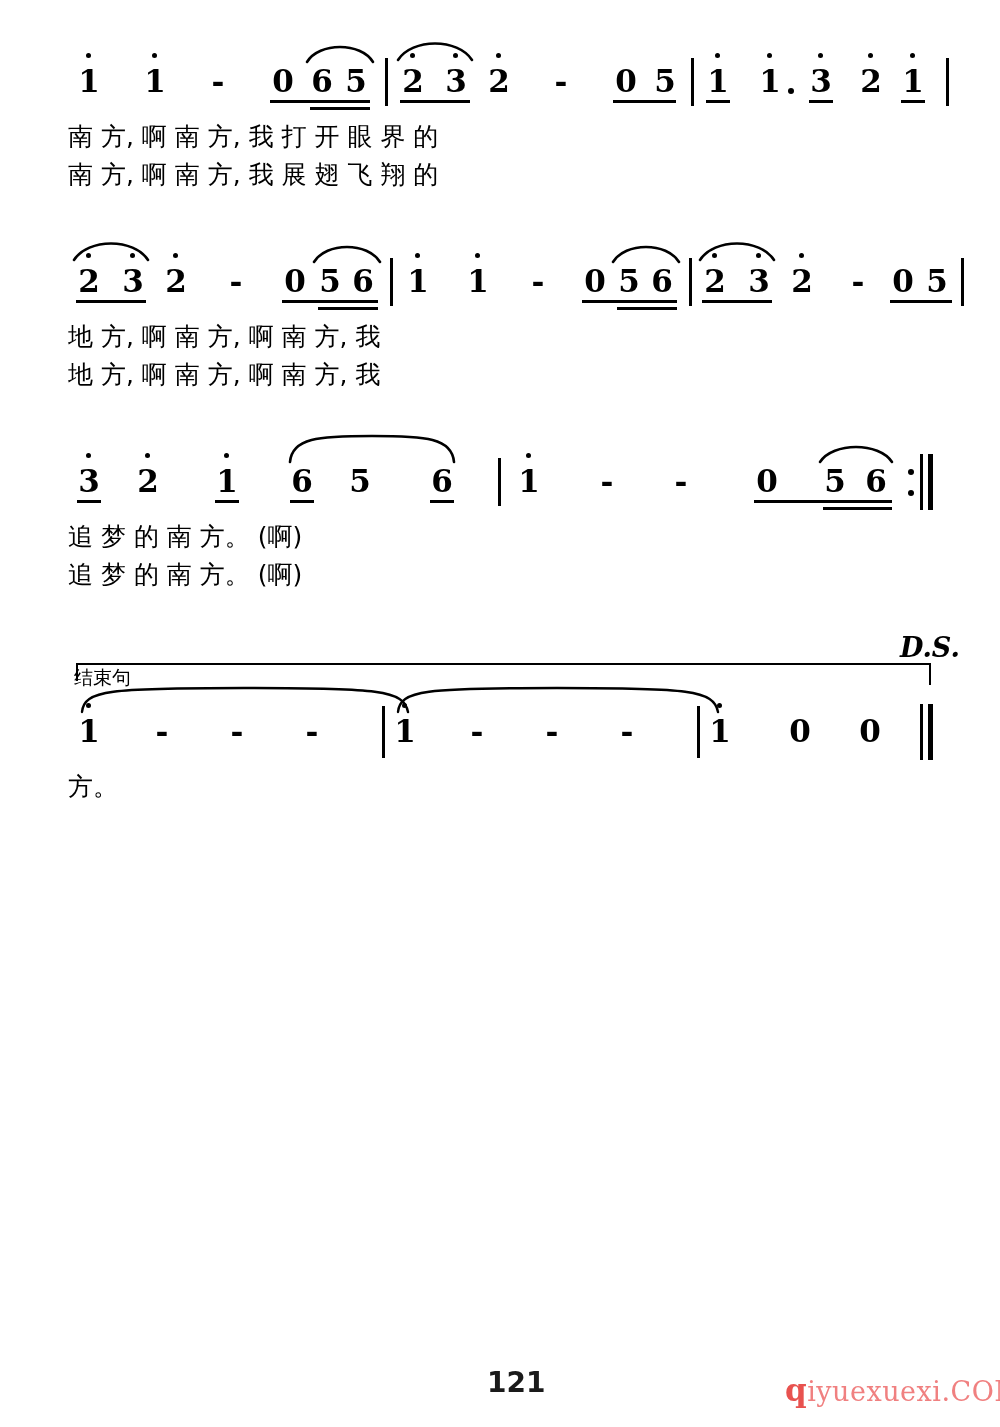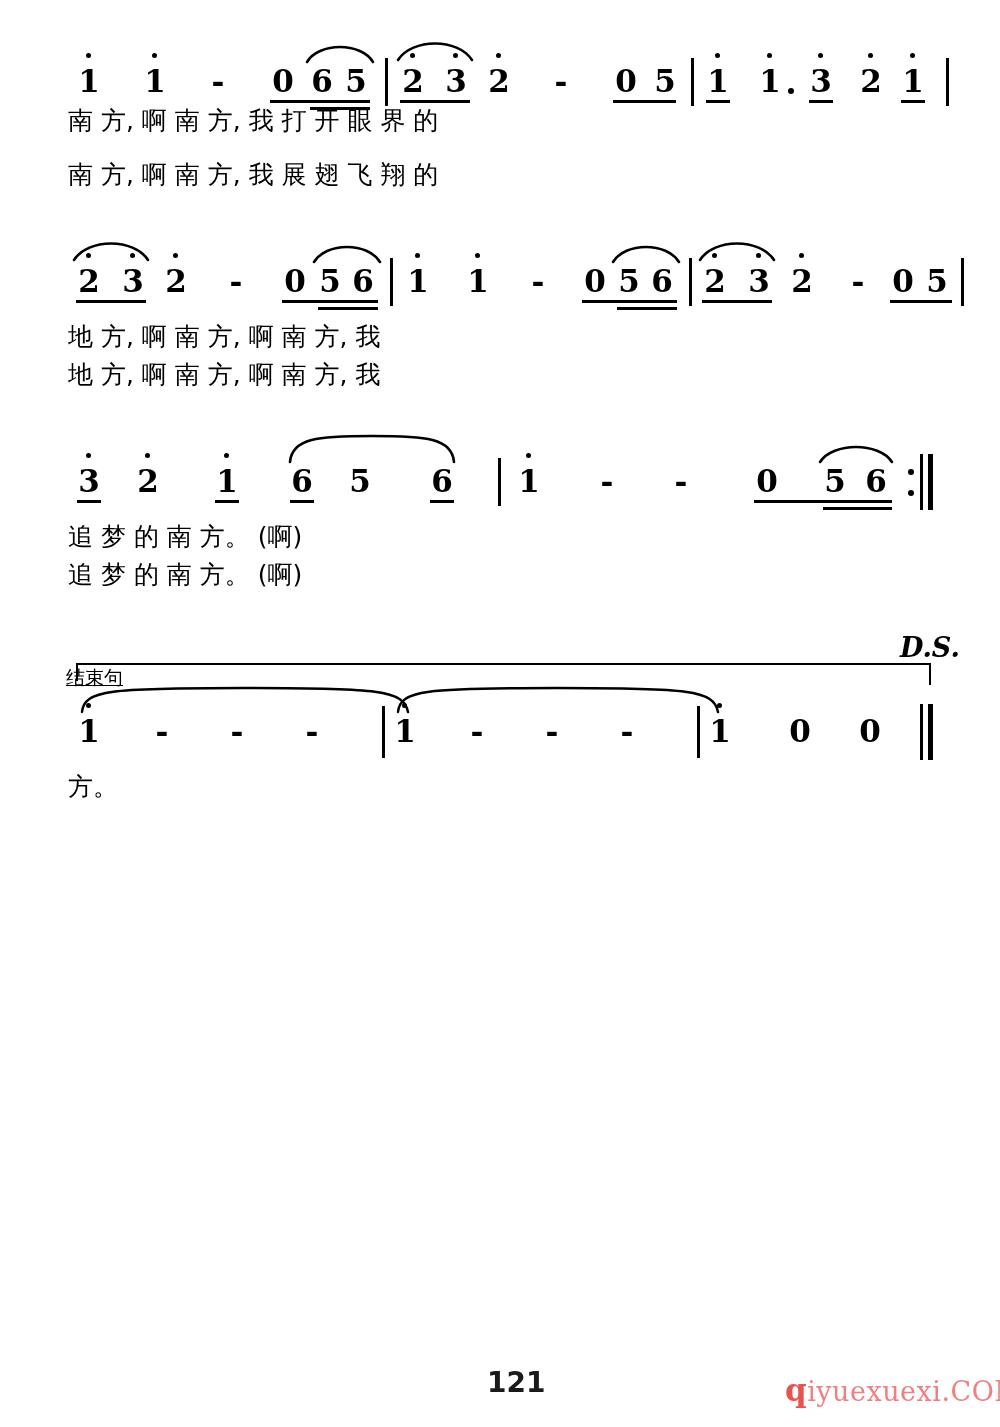--- a/index.html
+++ b/index.html
@@ -193,21 +193,21 @@
       </div>
 
       <div class="note" style="left:898px;top:14px;">
         <span class="num"><span class="odot"></span><span>1</span></span>
       </div>
       <div class="beam" style="left:901px;top:50px;width:24px;"></div>
 
       <div class="barline" style="left:946px;top:8px;height:48px;"></div>
     </div>
 
-    <div class="lyric" style="left:68px;top:56px;">南 方,   啊 南 方,   我 打 开 眼 界 的</div>
+    <div class="lyric" style="left:68px;top:72px;">南 方,   啊 南 方,   我 打 开 眼 界 的</div>
     <div class="lyric" style="left:68px;top:110px;">南 方,   啊 南 方,   我 展 翅 飞 翔 的</div>
   </div>
 
   <div class="system" style="top:250px;">
     <div class="noterow">
 
       <div class="note" style="left:74px;top:14px;">
         <span class="num"><span class="odot"></span><span>2</span></span>
       </div>
       <div class="note" style="left:118px;top:14px;">
@@ -350,21 +350,21 @@
     <div class="lyric" style="left:68px;top:110px;">追 梦 的 南   方。      (啊)</div>
   </div>
 
   <div class="ds" style="left:900px;top:632px;">D.S.</div>
 
   <div class="endbracket" style="left:76px;top:663px;width:855px;">
     <div class="hline" style="width:855px;"></div>
     <div class="vleft"></div>
     <div class="vright" style="left:853px;height:22px;"></div>
   </div>
-  <div class="endlabel" style="left:66px;top:665px;text-decoration:underline;">结束句</div>
+  <div class="endlabel" style="left:74px;top:665px;">结束句</div>
 
   <div class="system" style="top:700px;">
     <div class="noterow">
 
       <div class="note" style="left:74px;top:14px;">
         <span class="num"><span class="odot"></span><span>1</span></span>
       </div>
       <div class="dash" style="left:147px;top:14px;">-</div>
       <div class="dash" style="left:222px;top:14px;">-</div>
       <div class="dash" style="left:297px;top:14px;">-</div>

